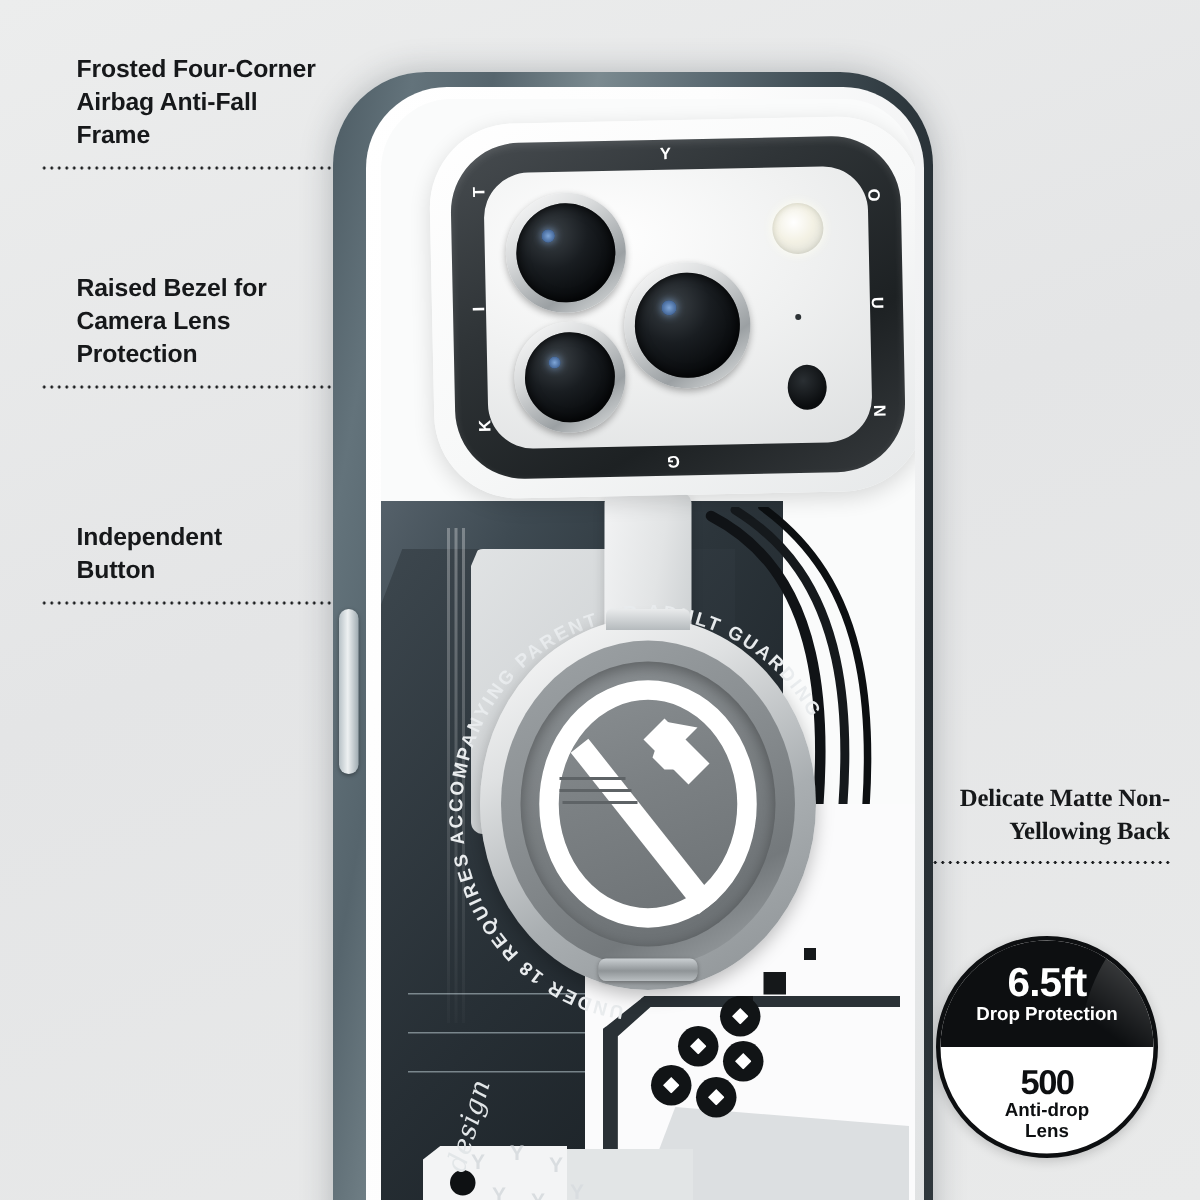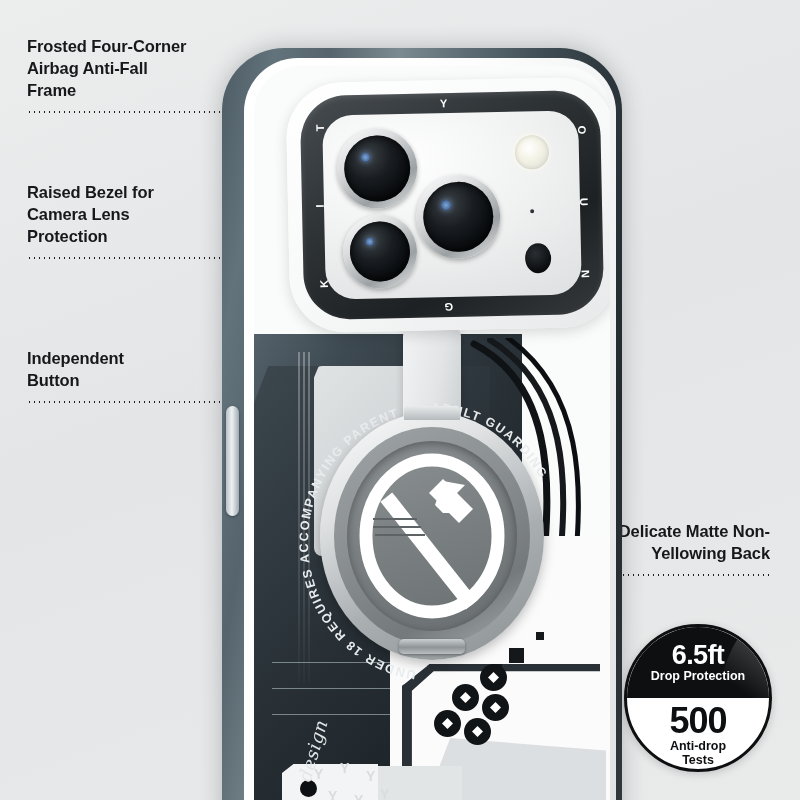--- a/index.html
+++ b/index.html
@@ -16,41 +16,42 @@
 
   
   .callout { position: absolute; }
   .callout .txt {
     font-weight: 700;
     font-size: 16.5px;
     line-height: 1.33;
     color: #16181a;
     letter-spacing: -0.1px;
     white-space: pre-line;
+    margin-left: 24px;
   }
   .callout.right .txt { text-align: right; }
   .leader {
     height: 2px;
     margin-top: 9px;
     background-image: radial-gradient(circle, #1b1d1f 0.9px, rgba(0,0,0,0) 1.1px);
     background-size: 5px 2px;
     background-repeat: repeat-x;
     background-position: 0 center;
   }
 
   #callout-frosted { left: 27px; top: 36px; width: 246px; }
   #callout-frosted .leader { width: 246px; }
   #callout-bezel   { left: 27px; top: 182px; width: 252px; }
   #callout-bezel .leader { width: 252px; }
   #callout-button  { left: 27px; top: 348px; width: 216px; }
   #callout-button .leader { width: 216px; }
 
   #callout-kickstand { right: 22px; top: 386px; width: 240px; }
   #callout-kickstand .leader { width: 240px; }
-  #callout-matte     { right: 30px; top: 521px; width: 224px; }
+  #callout-matte     { right: 20px; top: 521px; width: 224px; font-family: Liberation Serif, serif; }
   #callout-matte .leader { width: 224px; }
 
   
   .case-wrap {
     position: absolute;
     left: 222px; top: 48px;
     width: 420px; height: 780px;
   }
   
   .case-frame {
@@ -366,21 +367,21 @@
     position: absolute; left: 0; bottom: 0;
     width: 100%; height: 50%;
     display: flex; flex-direction: column;
     align-items: center; justify-content: center;
     color: #0d0f11;
     padding-top: 3px;
     box-sizing: border-box;
   }
   .badge-big   { font-size: 27px; font-weight: 800; line-height: 1; letter-spacing: -.6px; }
   .badge-small { font-size: 12.5px; font-weight: 700; line-height: 1.12; }
-  .badge-num   { font-size: 36px; font-weight: 800; line-height: 1; letter-spacing: -1px; }
+  .badge-num   { font-size: 23px; font-weight: 800; line-height: 1; letter-spacing: -1px; }
   .badge-gloss {
     position: absolute; right: -6px; top: -10px;
     width: 52px; height: 120px;
     border-radius: 50%;
     background: linear-gradient(200deg, rgba(255,255,255,.34), rgba(255,255,255,0) 62%);
     transform: rotate(16deg);
     pointer-events: none;
   }
 </style>
 </head>
@@ -546,18 +547,18 @@
   </div>
 
   <div class="badge">
     <div class="badge-top">
       <div class="badge-big">6.5ft</div>
       <div class="badge-small">Drop Protection</div>
     </div>
     <div class="badge-bottom">
       <div class="badge-num">500</div>
       <div class="badge-small">Anti-drop</div>
-      <div class="badge-small">Tests</div>
+      <div class="badge-small">Lens</div>
     </div>
     <div class="badge-gloss"></div>
   </div>
 
 </div>
 
 </body></html>

